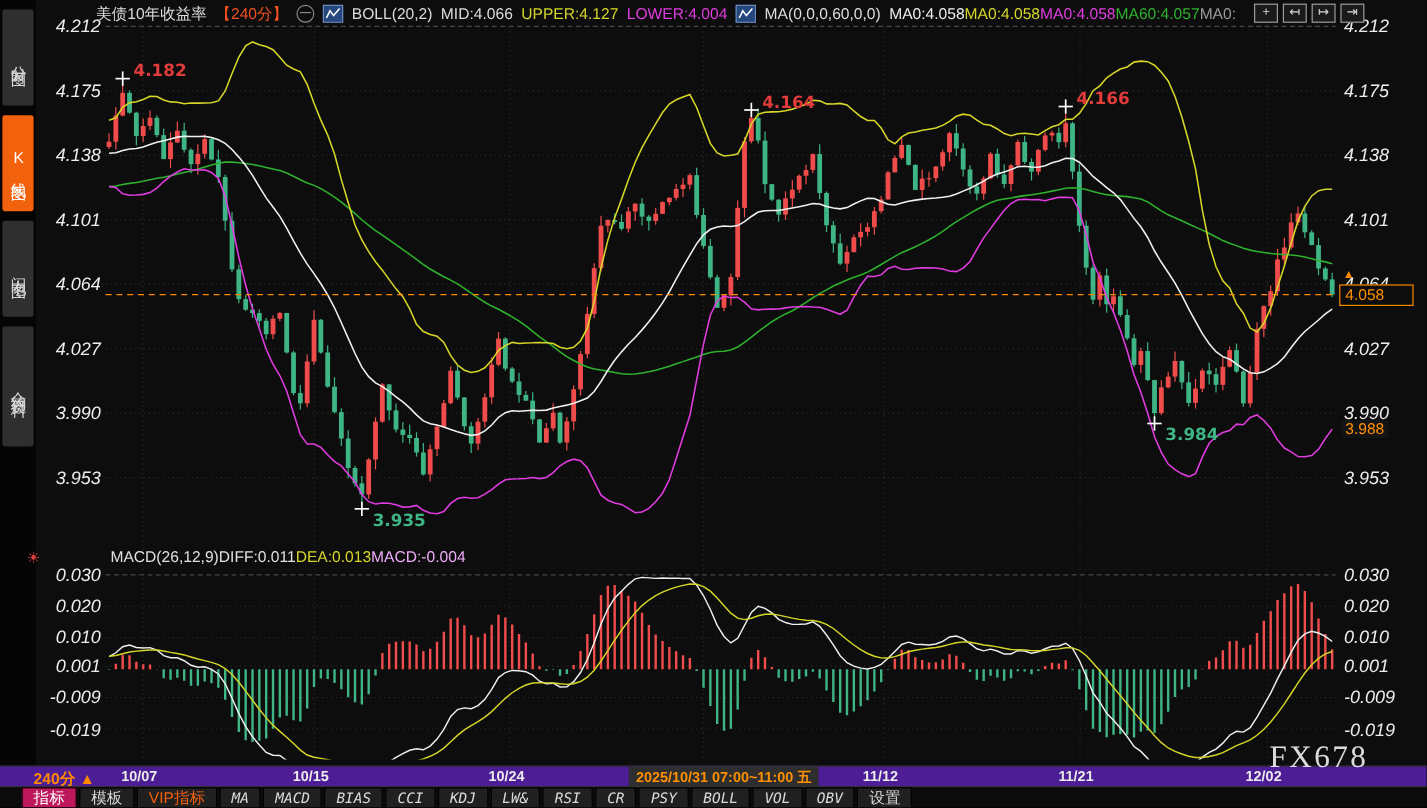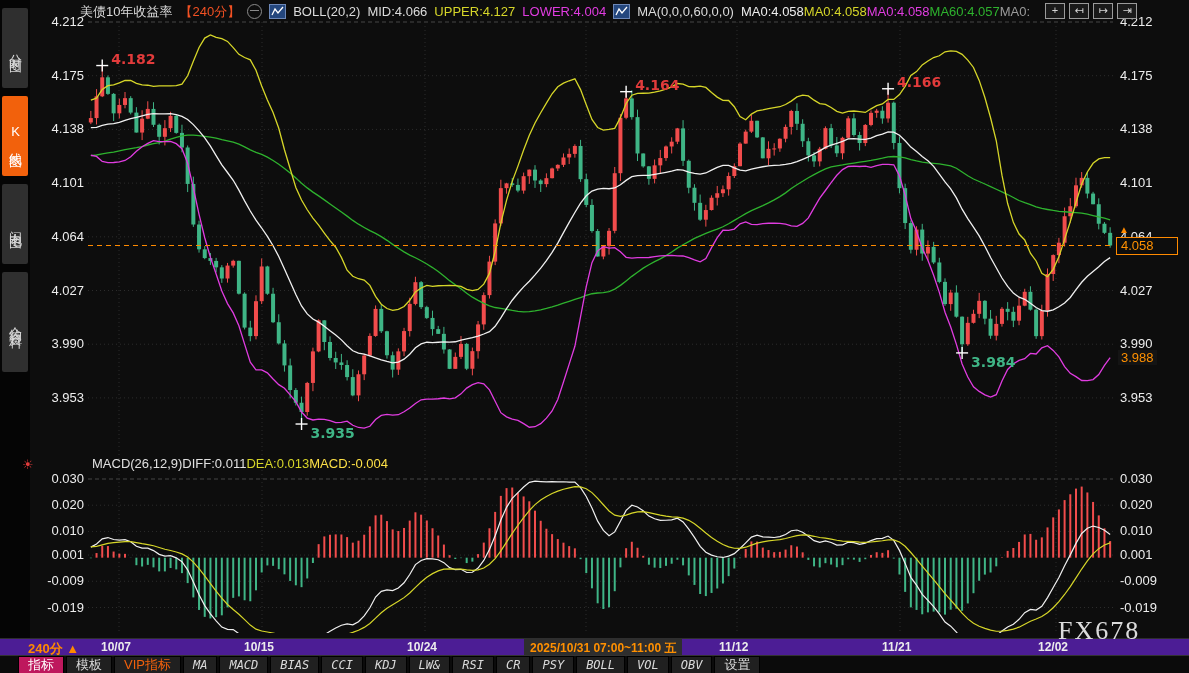--- a/index.html
+++ b/index.html
@@ -16,26 +16,26 @@
        font-size:13px;color:#dcdcdc;white-space:nowrap;z-index:30;}
   .hdr .period{color:#f25123;font-weight:normal;}
   .hdr .yel{color:#d6d629;} .hdr .mag{color:#e03ce0;}
   .circ-minus{width:13px;height:13px;border:1px solid #8a8a8a;border-radius:50%;position:relative;display:inline-block;}
   .circ-minus::after{content:"";position:absolute;left:2px;right:2px;top:5px;height:1px;background:#8a8a8a;}
   .mini-chart{width:15px;height:13px;background:#24477e;border:1px solid #6d88b8;display:inline-block;}
   .tr-icons{position:absolute;right:52px;top:3px;display:flex;gap:4px;z-index:30;}
   .tr-icons .ic{width:18px;height:14px;border:1px solid #9a9a9a;background:#1a1a1a;color:#d5d5d5;
                 font-size:11px;line-height:13px;text-align:center;cursor:pointer;}
   
-  .tick{position:absolute;font-size:13px;color:#ededed;z-index:20;}
+  .tick{position:absolute;font-size:15px;color:#ededed;z-index:20;font-style:italic;}
   .tick.l{left:28px;width:56px;text-align:right;}
   .tick.r{left:1120px;width:62px;text-align:left;}
   
   .macd-hdr{position:absolute;left:92px;top:456px;font-size:13px;color:#e0e0e0;display:flex;gap:0;z-index:25;white-space:nowrap;}
-  .macd-hdr .yel{color:#d6d629;} .macd-hdr .mag{color:#fde047;}
+  .macd-hdr .yel{color:#d6d629;} .macd-hdr .mag{color:#f0abfc;}
   .macd-dot{position:absolute;left:22px;top:457px;font-size:13px;color:#e23b3b;z-index:25;}
   
   .price-badge{position:absolute;left:1116px;top:237px;width:56px;height:16px;border:1px solid #ff8a00;
                background:#0d0d0d;color:#ff9000;font-size:13px;line-height:16px;padding-left:4px;z-index:26;}
   .badge-arrow{position:absolute;left:1119px;top:224px;color:#ff8a00;font-size:10px;z-index:26;}
   .low-mark{position:absolute;left:1118px;top:350px;color:#ff9000;font-size:13px;background:#141414;padding:0 3px;z-index:26;}
   
   .date-row{position:absolute;left:0;top:638px;width:1189px;height:16px;background:#4c1d95;border-top:1px solid #2e2e2e;z-index:28;}
   .date-row .per{position:absolute;left:28px;top:1px;color:#ff8a00;font-size:13px;font-weight:bold;}
   .date-lab{position:absolute;top:1px;color:#ececec;font-size:12px;font-weight:bold;}

